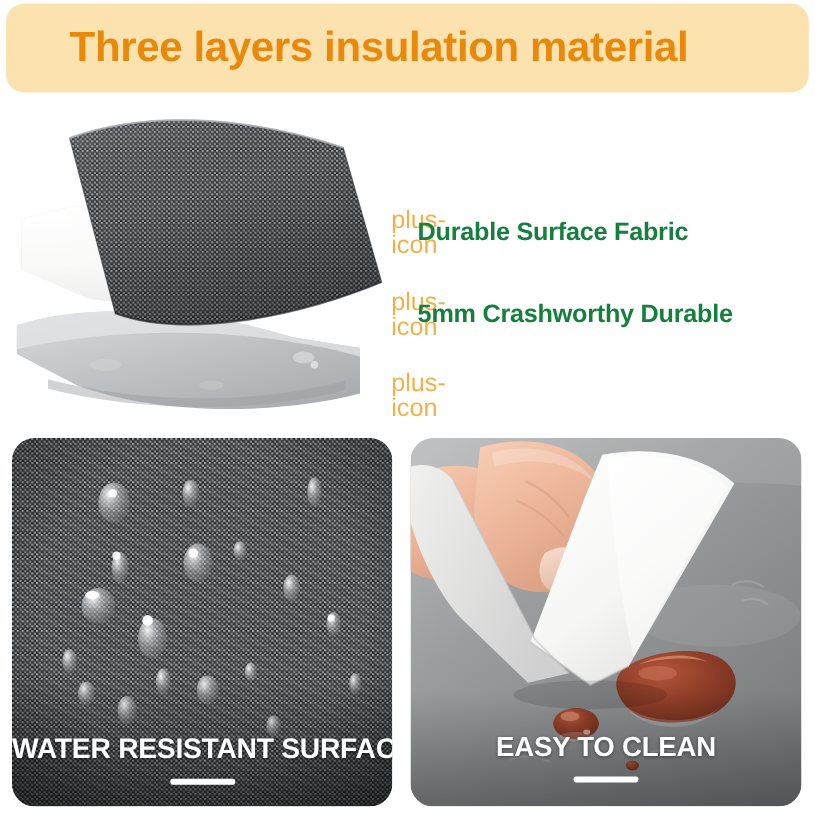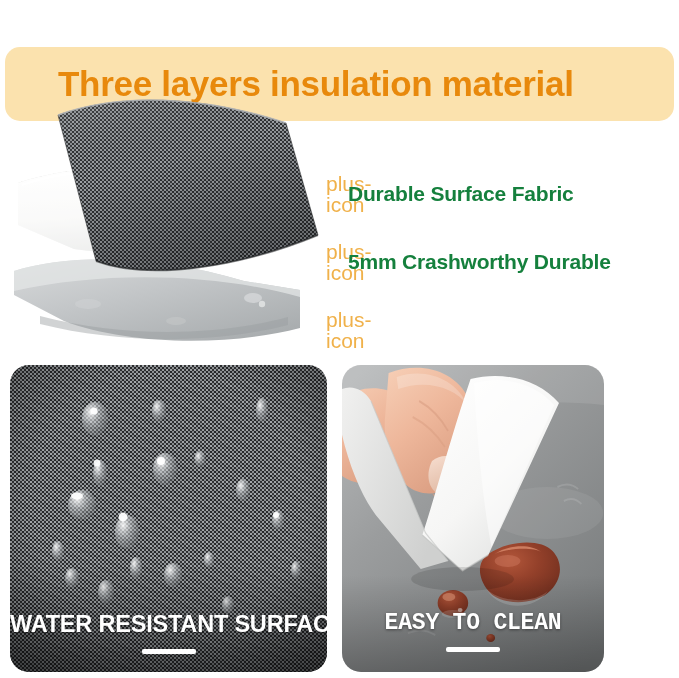--- a/index.html
+++ b/index.html
@@ -13,21 +13,20 @@
 
   
   #header-banner{
     position:absolute;
     left:5px; top:3px;
     width:669px; height:74px;
     background:#fbe2ae;
     border-radius:15px;
     display:flex;
     align-items:center;
-    margin-top:44px;
   }
   #page-title{
     margin-left:53px;
     font-size:35px;
     font-weight:bold;
     color:#e8890c;
     letter-spacing:-0.3px;
     white-space:nowrap;
   }
 
@@ -69,21 +68,21 @@
 
   
   .feature-panel{
     position:absolute;
     top:365px;
     height:307px;
     border-radius:19px;
     overflow:hidden;
   }
   #panel-water-resistant{ left:10px;  width:317px; }
-  #panel-easy-clean   { left:342px; width:262px;font-family:Liberation Mono, monospace; }
+  #panel-easy-clean   { left:342px; width:326px; }
 
   .panel-media{ position:absolute; inset:0; }
   .panel-media svg{ width:100%; height:100%; display:block; }
 
   .panel-caption{
     position:absolute;
     left:0; right:0; bottom:0;
     padding-bottom:20px;
     text-align:center;
     z-index:4;

